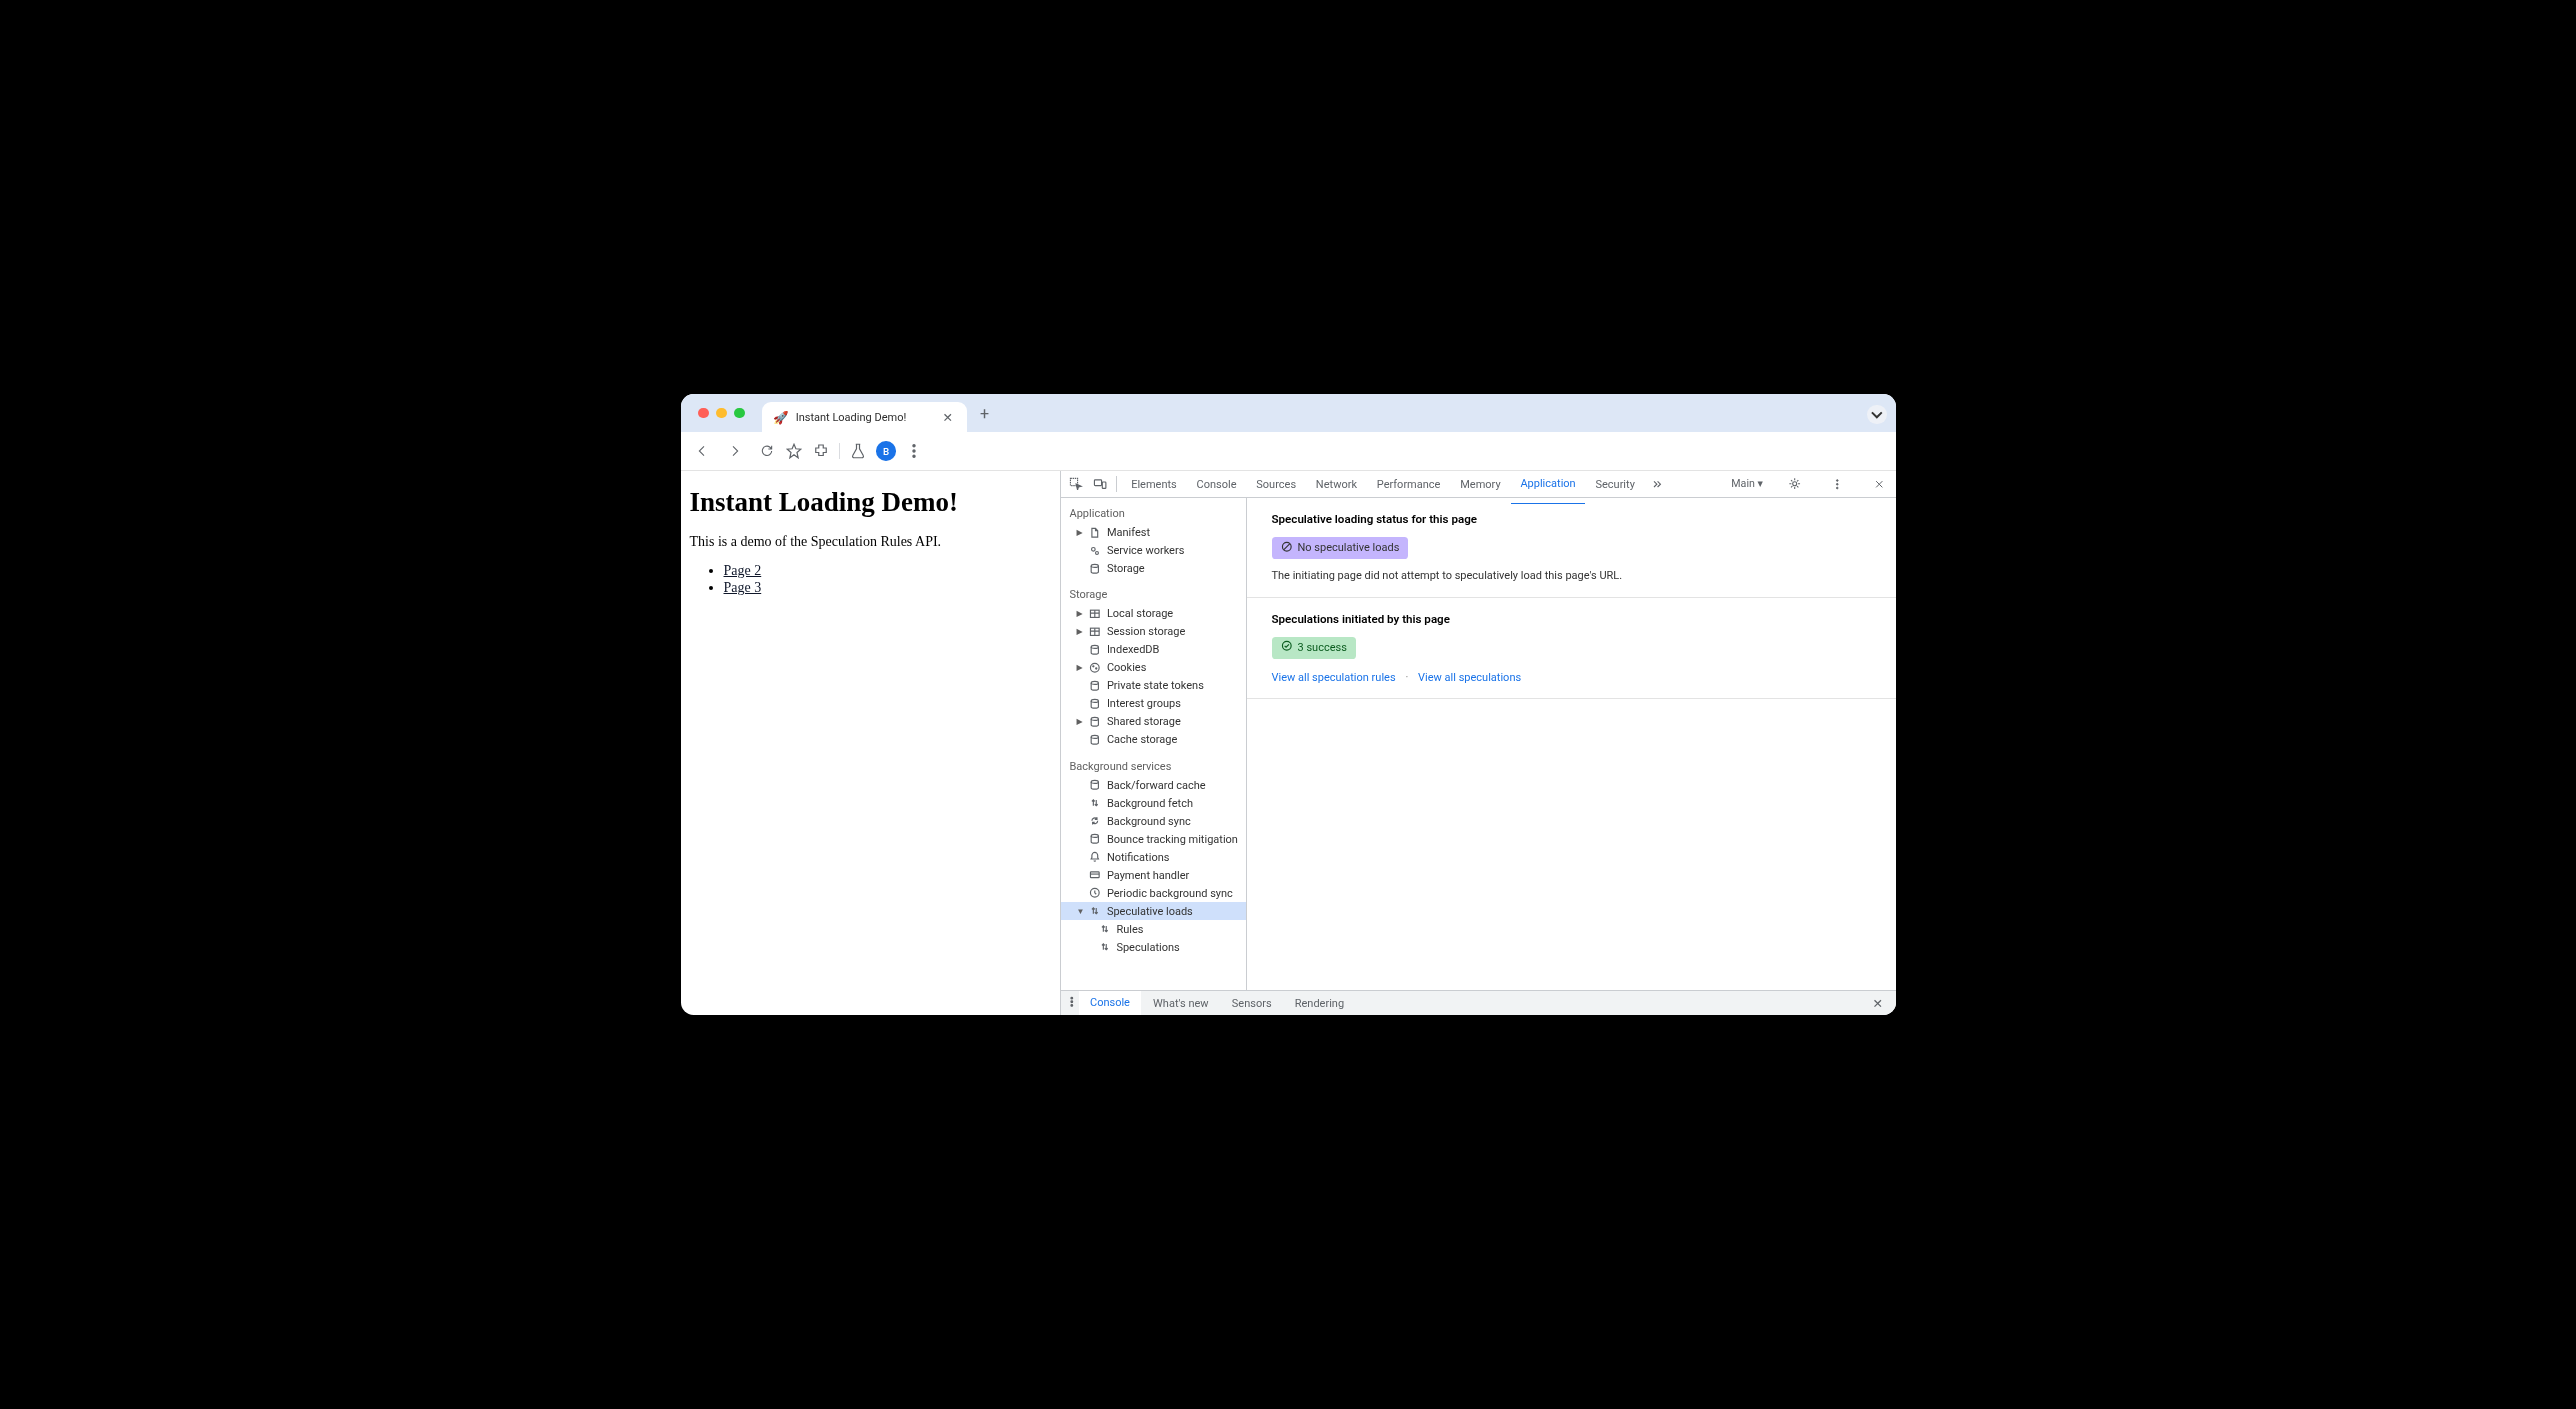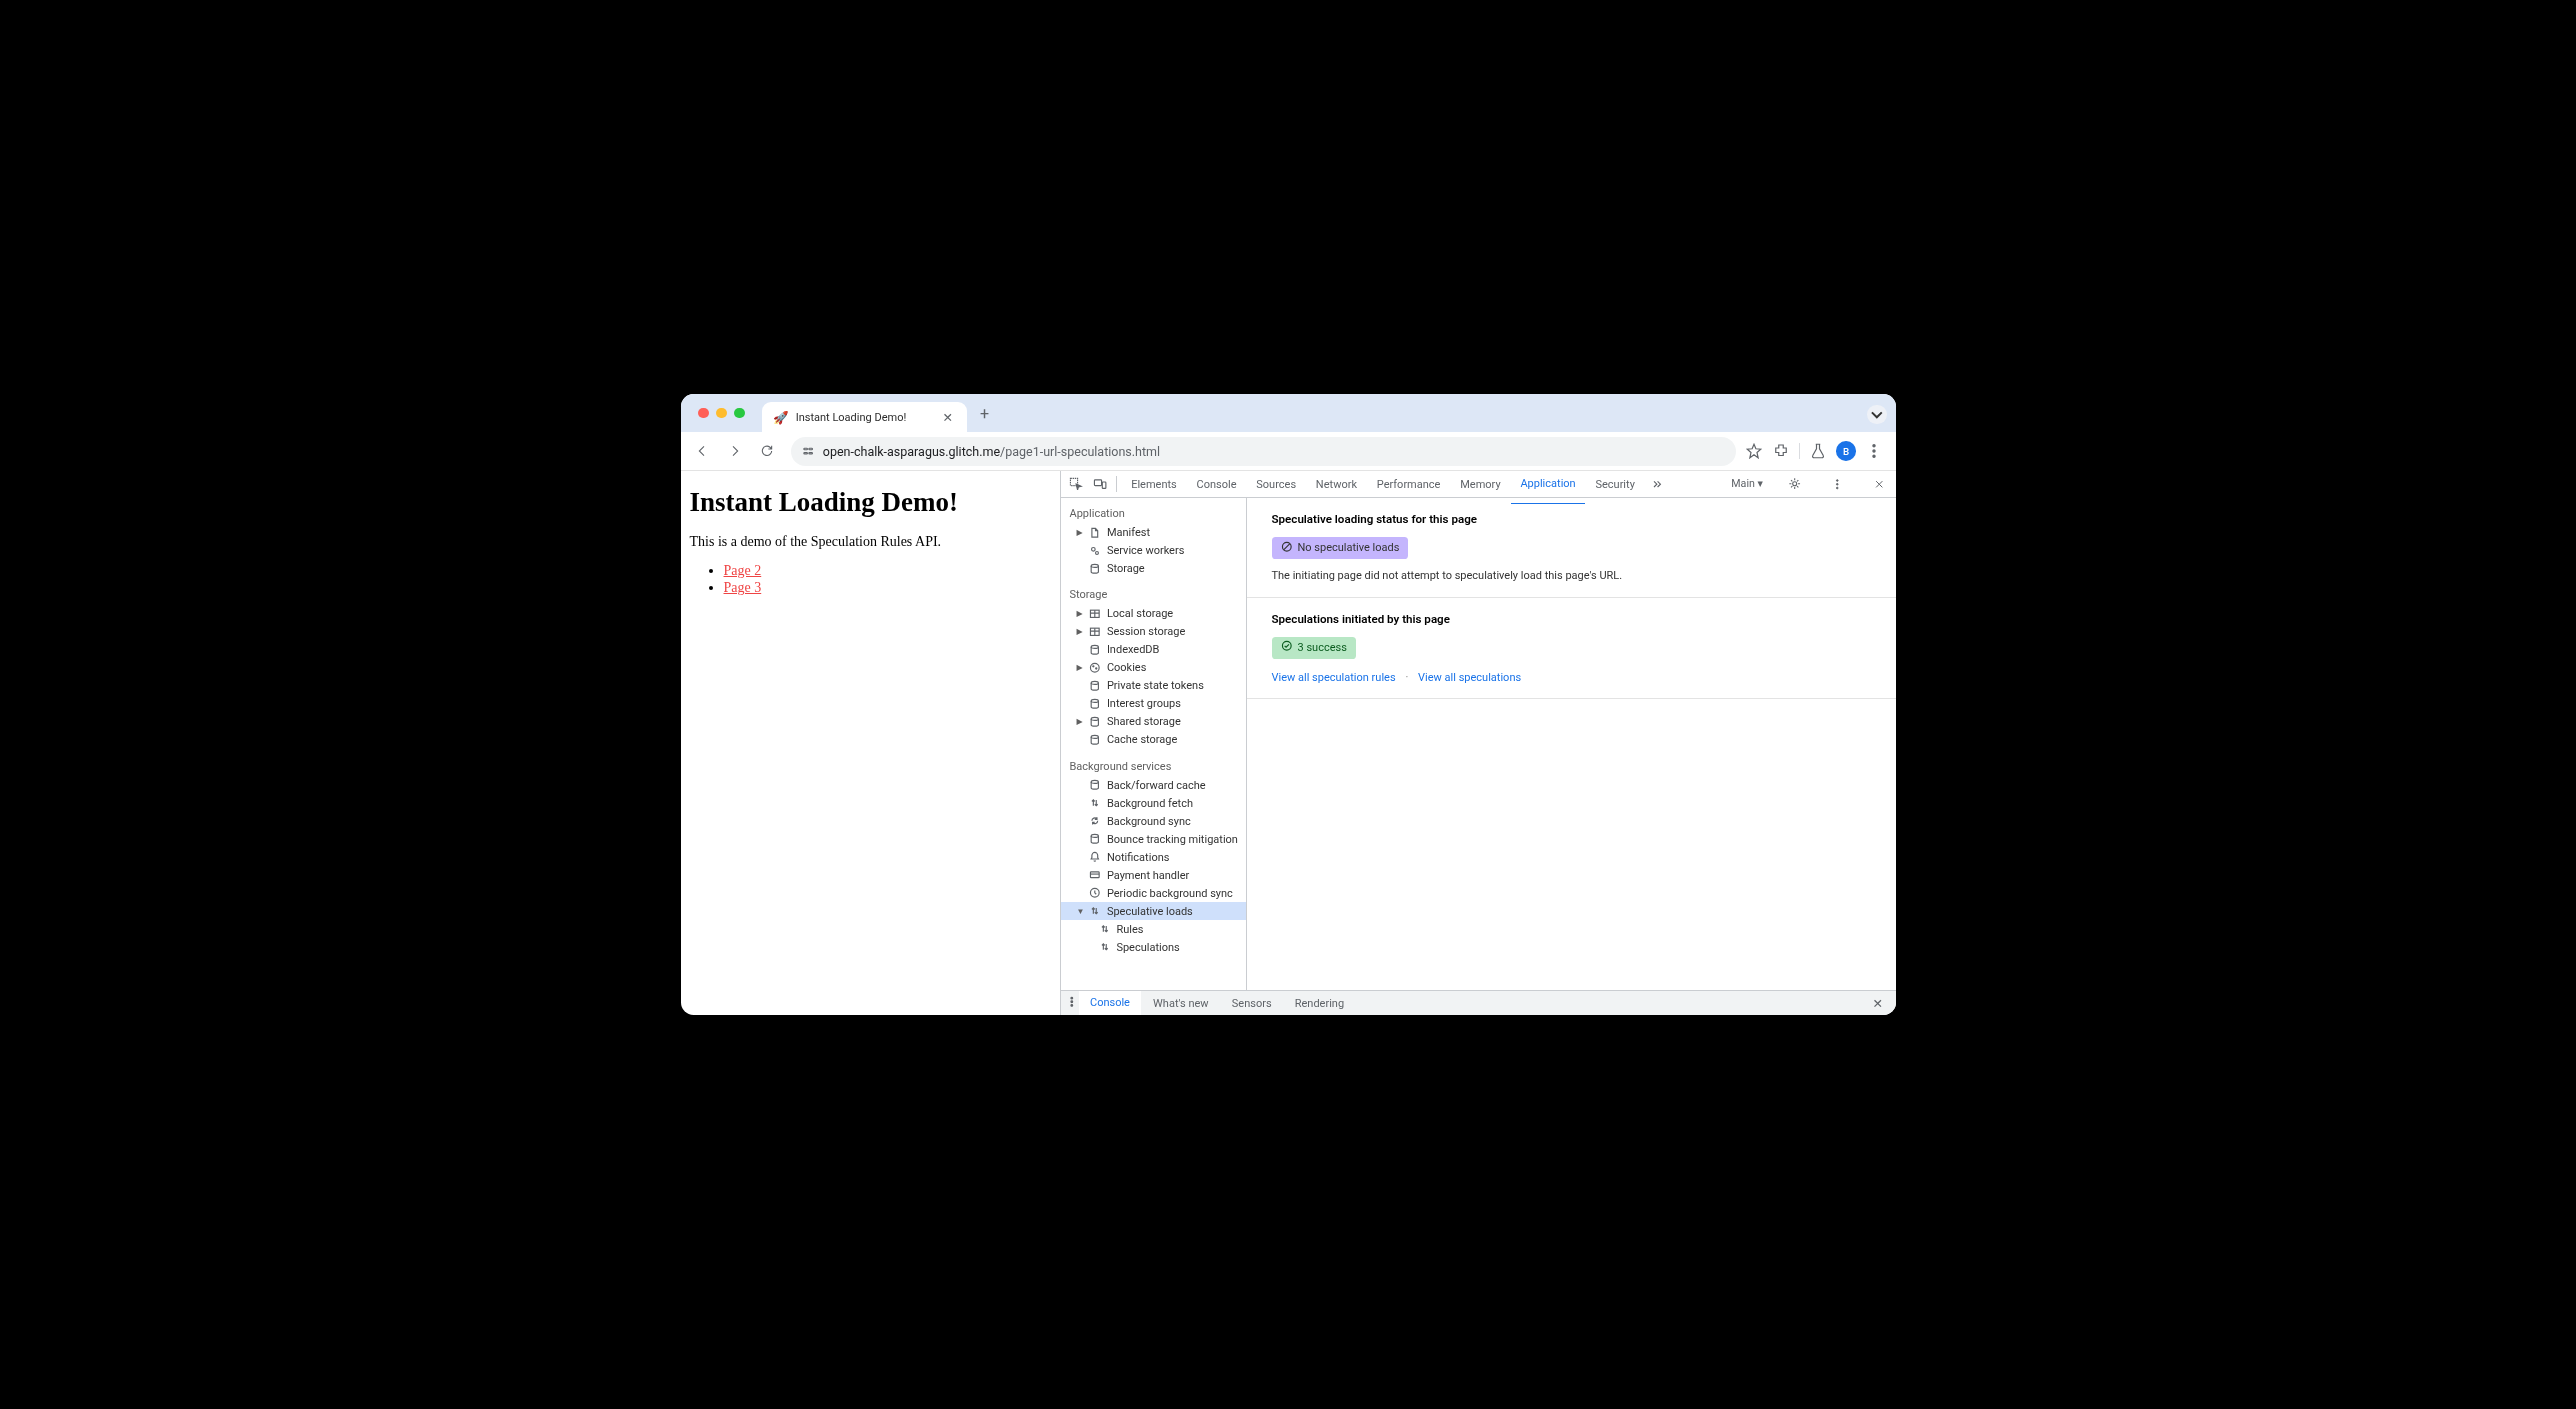--- a/index.html
+++ b/index.html
@@ -91,21 +91,21 @@
 .page-view {
   width: 379px;
   padding: 16px 9px 9px 9px;
   font-family: "Times New Roman", serif;
   overflow: auto;
 }
 .page-view h1 { font-size: 27px; font-weight: bold; margin-bottom: 16px; }
 .page-view p { font-size: 14px; margin-bottom: 12.5px; }
 .page-view ul { padding-left: 34px; }
 .page-view li { font-size: 14px; margin-bottom: 1.8px; }
-.page-view a { color: #ef4444; text-decoration: underline; }
+.page-view a { color: #0f172a; text-decoration: underline; }
 
 .devtools { flex: 1; display: flex; flex-direction: column; border-left: 0.9px solid #cacdd1; font-family: -apple-system, BlinkMacSystemFont, "Segoe UI", Roboto, sans-serif; }
 .dt-tabs {
   height: 27px;
   border-bottom: 0.9px solid #cacdd1;
   display: flex;
   align-items: center;
   padding: 0 5.4px;
   gap: 1.8px;
   font-size: 11px;
@@ -188,33 +188,20 @@
     <div class="nav-btn">
         <svg viewBox="0 0 24 24">
           <path d="M9 5 L16 12 L9 19"></path>
         </svg>
       </div>
     <div class="nav-btn">
         <svg viewBox="0 0 24 24">
           <path d="M19 12 A7 7 0 1 1 16 6 L19 9 M19 4 L19 9 L14 9"></path>
         </svg>
       </div>
-    <div class="url-box">
-      <span class="site-info">
-        <svg viewBox="0 0 20 20" width="14.3" height="14.3">
-            <rect x="4" y="6" width="5" height="2" rx="1"></rect>
-            <rect x="11" y="6" width="5" height="2" rx="1"></rect>
-            <rect x="4" y="12" width="5" height="2" rx="1"></rect>
-            <rect x="11" y="12" width="5" height="2" rx="1"></rect>
-          </svg>
-      </span>
-      <span class="url-text">
-        <span>open-chalk-asparagus.glitch.me</span><span class="path">/page1-url-speculations.html</span>
-      </span>
-    </div>
     <div class="addr-right">
       <div class="addr-ico">
           <svg viewBox="0 0 24 24">
             <path d="M12 3 L14.5 9 L21 9.5 L16 14 L17.5 21 L12 17 L6.5 21 L8 14 L3 9.5 L9.5 9 Z"></path>
           </svg>
         </div>
       <div class="addr-ico">
           <svg viewBox="0 0 24 24">
             <path d="M9 4h6v4h4v6h-4v4H9v-4H5V8h4z"></path>
           </svg>

